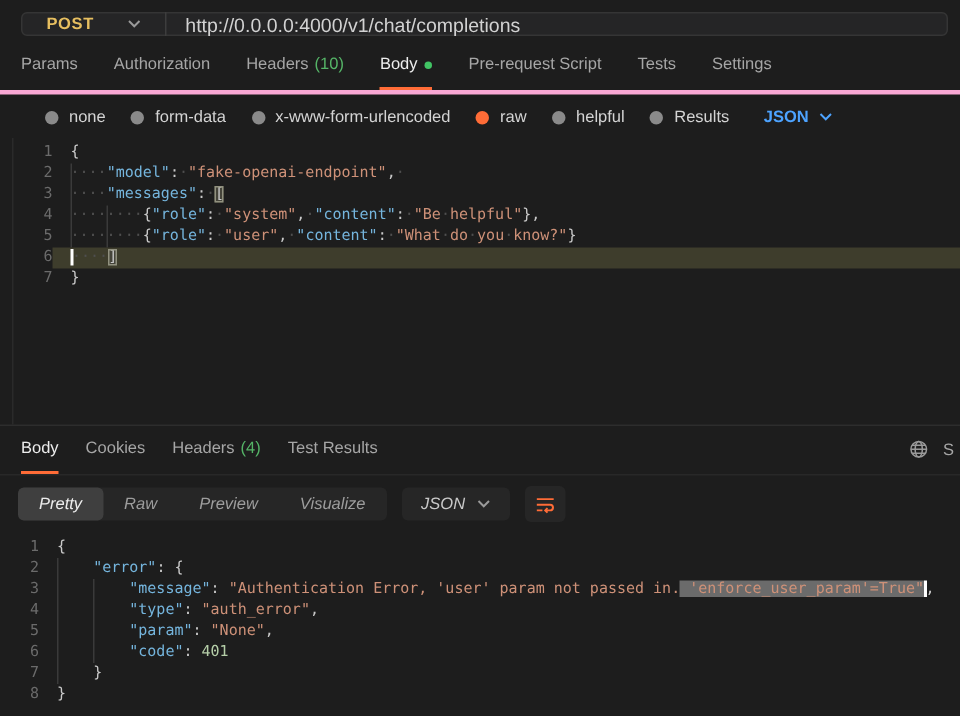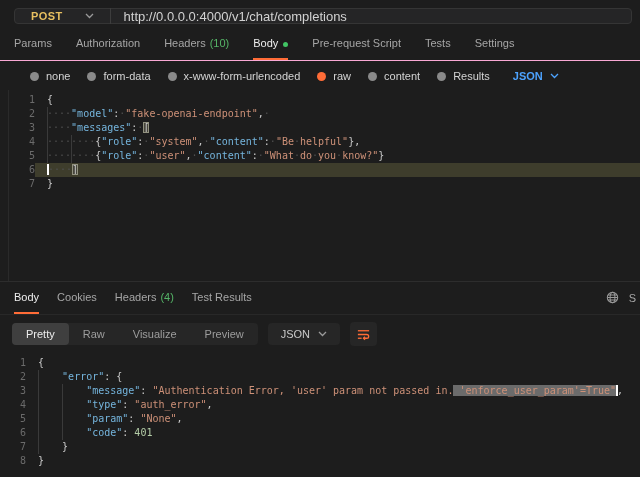--- a/index.html
+++ b/index.html
@@ -21,21 +21,21 @@
   }
   .method-box { display:flex; align-items:center; gap:22px; padding:0 16px; cursor:pointer; }
   .method-label { color:#e7bf60; font-weight:bold; letter-spacing:.4px; font-size:11px; }
   .chev { color:#9a9a9a; display:inline-flex; }
   .vsep { width:1px; height:16px; background:#3d3d3d; }
   .url-text { padding-left:13px; color:#d2d2d2; font-size:13px; }
 
   
   .req-tabs {
     display:flex; gap:24px; padding:13px 0 0 14px;
-    border-bottom:1px solid #f9a8d4; color:#a6a6a6;
+    border-bottom:3px solid #f9a8d4; color:#a6a6a6;
   }
   .tab { padding-bottom:9px; border-bottom:2px solid transparent; cursor:pointer; white-space:nowrap; }
   .tab.active { color:#ededed; border-bottom-color:#ff6c37; }
   .badge { color:#55b467; margin-left:4px; }
   .tab-dot { display:inline-block; width:5px; height:5px; border-radius:50%; background:#41c464; margin-left:5px; vertical-align:middle; }
 
   
   .body-type-row { display:flex; align-items:center; gap:17px; padding:9px 0 8px 30px; color:#d4d4d4; }
   .radio-item { display:flex; align-items:center; gap:7px; cursor:pointer; }
   .radio-dot { width:9px; height:9px; border-radius:50%; background:#8a8a8a; }
@@ -67,21 +67,21 @@
   
   .resp-header {
     display:flex; align-items:flex-start; padding:9px 10px 0 14px;
     border-top:1px solid #2d2d2d; border-bottom:1px solid #282828; color:#a6a6a6;
   }
   .resp-tabs { display:flex; gap:18px; }
   .resp-right { margin-left:auto; display:flex; align-items:center; gap:10px; padding-bottom:8px; margin-right:-6px; }
   .globe { color:#9a9a9a; display:inline-flex; }
   .edge-text { color:#a6a6a6; }
 
-  .resp-controls { display:flex; align-items:center; gap:10px; padding:7px 0 7px 12px; }
+  .resp-controls { display:flex; align-items:center; gap:10px; padding:7px 0 7px 12px;font-style:italic; }
   .segmented { display:flex; background:#262626; border-radius:4px; }
   .seg-item { padding:5px 14px; color:#9d9d9d; border-radius:4px; cursor:pointer; }
   .seg-item.active { background:#3f3f3f; color:#ededed; }
   .json-btn { display:flex; align-items:center; gap:8px; background:#262626; border-radius:4px; padding:5px 13px; color:#c9c9c9; cursor:pointer; }
   .json-btn .chev { color:#9a9a9a; }
   .wrap-btn { background:#262626; border-radius:4px; width:27px; height:24px; display:flex; align-items:center; justify-content:center; cursor:pointer; color:#ff6c37; }
 </style>
 </head>
 <body>
 
@@ -122,21 +122,21 @@
     <div class="radio-item">
       <span class="radio-dot"></span>
       <span>x-www-form-urlencoded</span>
     </div>
     <div class="radio-item selected">
       <span class="radio-dot"></span>
       <span>raw</span>
     </div>
     <div class="radio-item">
       <span class="radio-dot"></span>
-      <span>content</span>
+      <span>helpful</span>
     </div>
     <div class="radio-item">
       <span class="radio-dot"></span>
       <span>Results</span>
     </div>
     <div class="json-dd">
       <span>JSON</span>
       <span class="chev">
         <svg width="9" height="6" viewBox="0 0 9 6">
           <path d="M1 1l3.5 3.5L8 1" fill="none" stroke="currentColor" stroke-width="1.3"></path>
@@ -196,22 +196,22 @@
       </svg>
     </span>
     <span class="edge-text">S</span>
   </div>
 </div>
 
 <div class="resp-controls">
   <div class="segmented" id="resp-views">
       <div class="seg-item active">Pretty</div>
       <div class="seg-item">Raw</div>
+      <div class="seg-item">Preview</div>
       <div class="seg-item">Visualize</div>
-      <div class="seg-item">Preview</div>
     </div>
   <div class="json-btn">
     <span>JSON</span>
     <span class="chev">
       <svg width="9" height="6" viewBox="0 0 9 6">
           <path d="M1 1l3.5 3.5L8 1" fill="none" stroke="currentColor" stroke-width="1.3"></path>
         </svg>
     </span>
   </div>
   <div class="wrap-btn">

